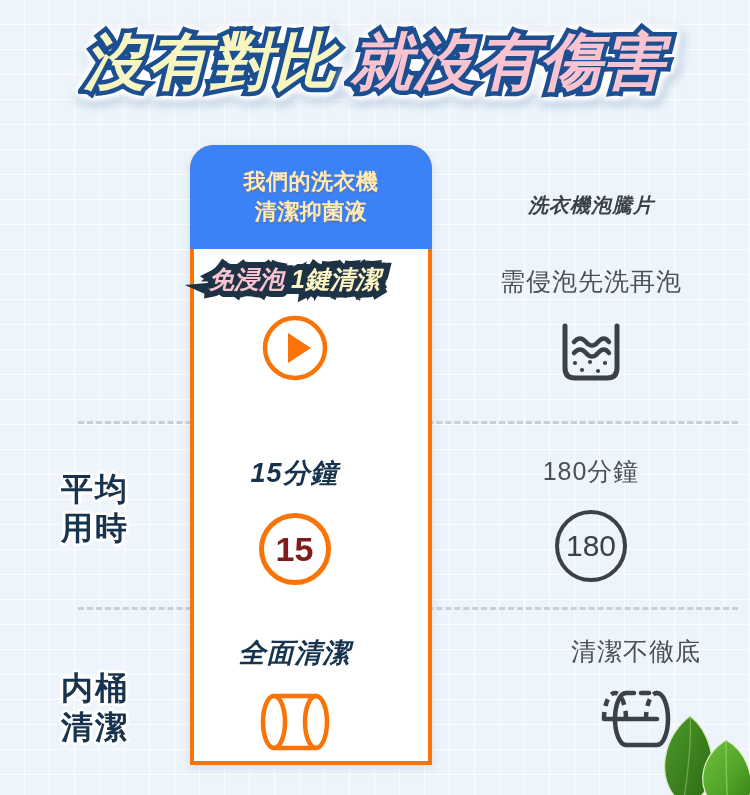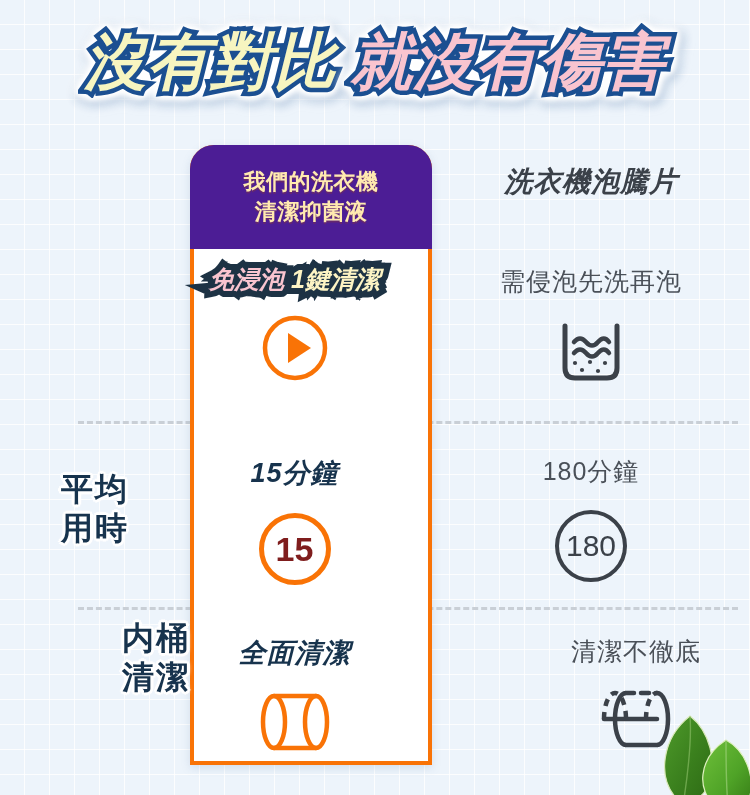--- a/index.html
+++ b/index.html
@@ -53,52 +53,52 @@
     position:absolute;left:190px;top:0px;width:242px;height:620px;
     box-sizing:border-box;
     background:#ffffff;
     border:4px solid #f97306;
     border-top-left-radius:24px;border-top-right-radius:24px;
     box-shadow:0 3px 10px rgba(90,120,160,.18);
   }
   #hi-head{
     position:absolute;left:-4px;top:-4px;width:242px;height:104px;
     box-sizing:border-box;
-    background:#4c1d95;
+    background:#3b82f6;
     border-top-left-radius:24px;border-top-right-radius:24px;
     display:flex;flex-direction:column;align-items:center;justify-content:center;
     color:#ffeab0;
     font-size:22px;font-weight:bold;line-height:1.35;
     letter-spacing:.5px;
     text-shadow:0 2px 0 rgba(170,70,0,.25);
   }
   
   #rival-head{
-    position:absolute;left:432px;top:9px;width:318px;height:56px;
+    position:absolute;left:432px;top:32px;width:318px;height:56px;
     display:flex;align-items:center;justify-content:center;
     color:#3b4149;
-    font-size:28px;font-weight:bold;font-style:italic;
+    font-size:20px;font-weight:bold;font-style:italic;
     letter-spacing:1px;
   }
 
   
   .row-label{
     position:absolute;left:0px;width:190px;
     text-align:center;
     color:#17334d;
     font-size:32px;font-weight:bold;line-height:1.22;
     letter-spacing:2px;
     text-shadow:
       0 0 5px #fff,0 0 5px #fff,0 0 5px #fff,
       2px 2px 0 #fff,-2px 2px 0 #fff,2px -2px 0 #fff,-2px -2px 0 #fff,
       0 3px 0 #fff,3px 0 0 #fff,-3px 0 0 #fff,0 -3px 0 #fff;
   }
   #label-1{top:140px;}
   #label-2{top:325px;}
-  #label-3{top:474px;text-align:right;}
+  #label-3{top:524px;}
 
   
   .divider{
     position:absolute;left:78px;width:660px;height:0;
     border-top:3px dashed #c9cfd6;
   }
   #divider-1{top:276px;}
   #divider-2{top:462px;}
 
   

